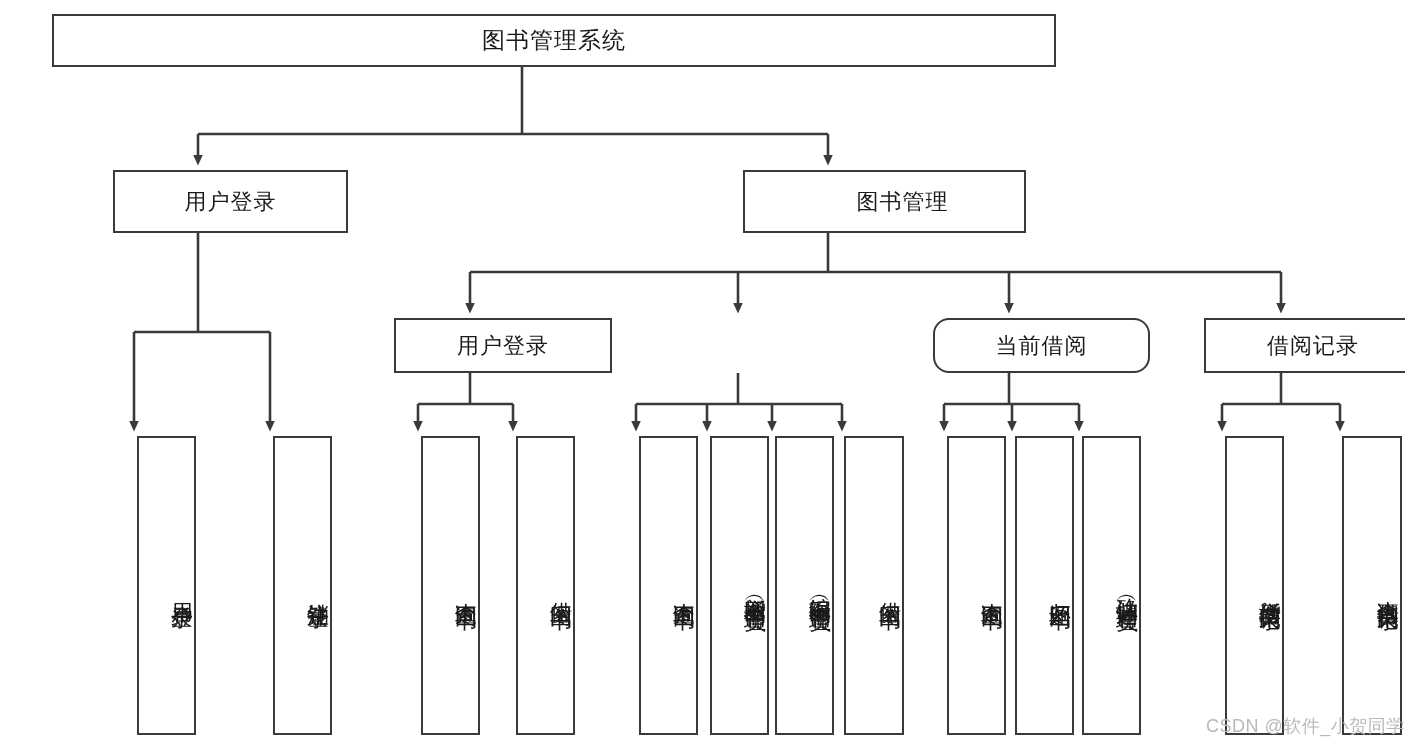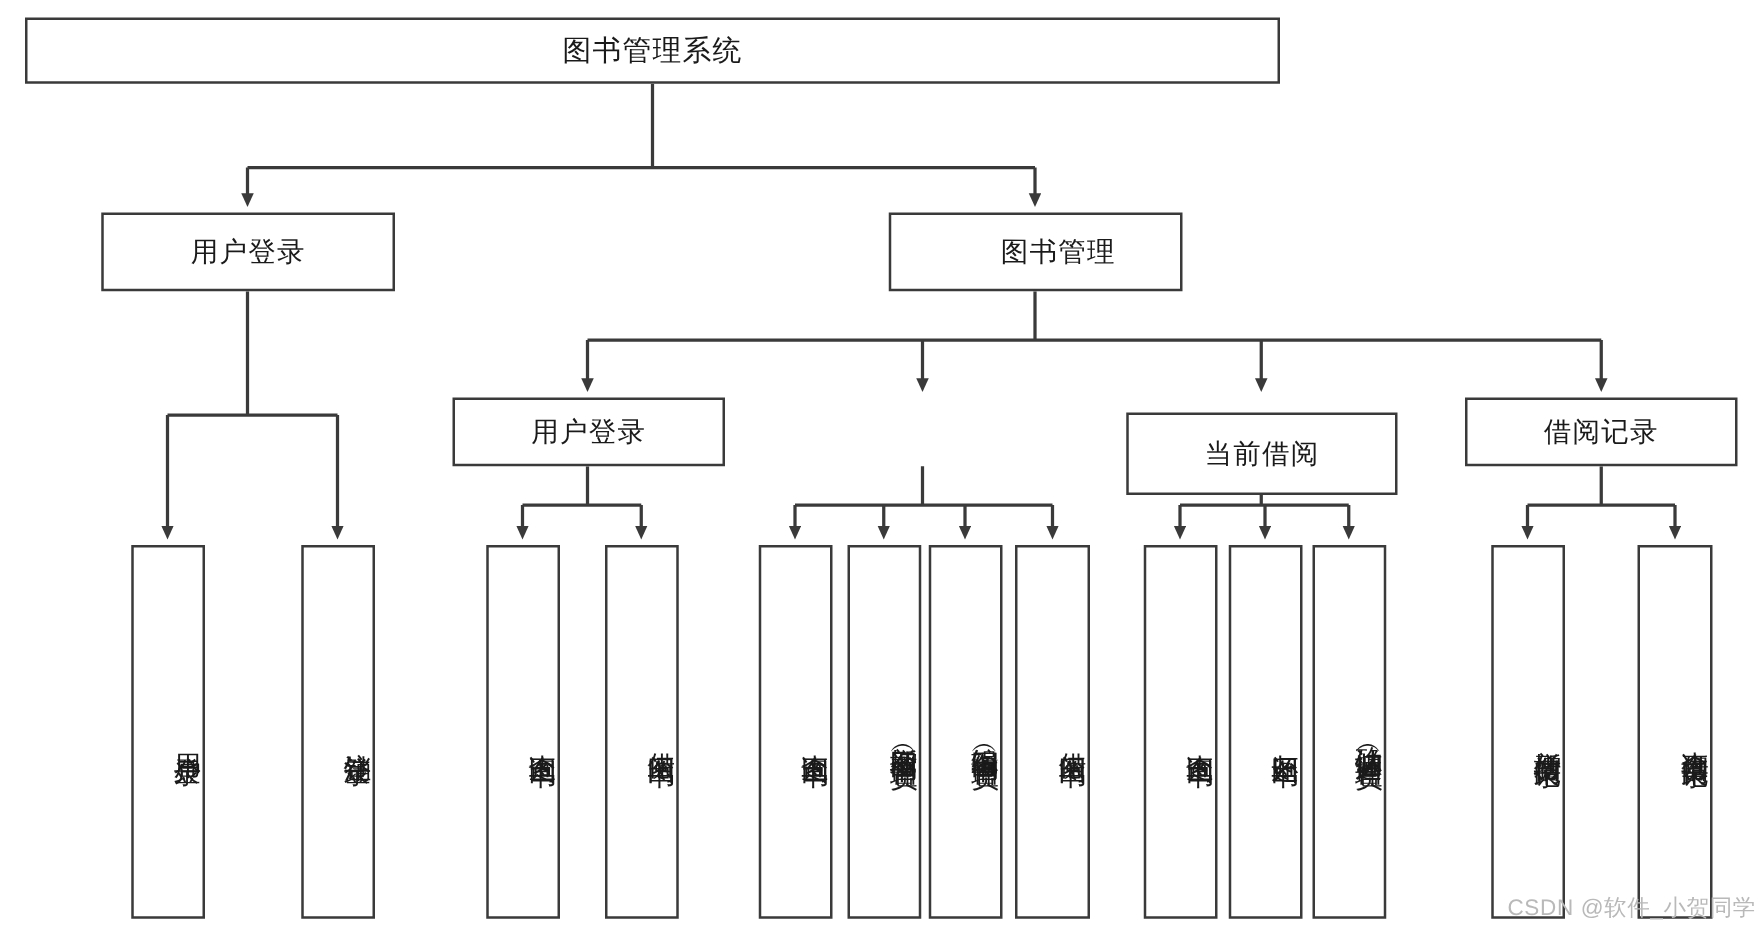--- a/index.html
+++ b/index.html
@@ -27,20 +27,21 @@
   }
   .node {
     position: absolute;
     box-sizing: border-box;
     background: #ffffff;
     border: 2px solid #3a3a3a;
     display: flex;
     align-items: center;
     justify-content: center;
     color: #1a1a1a;
+    margin-left: 32px;
   }
   .node-h {
     font-size: 22px;
     letter-spacing: 1px;
     white-space: nowrap;
   }
   .node-root {
     font-size: 23px;
   }
   .node-v {
@@ -124,28 +125,28 @@
     </g>
   </svg>
 
   <div class="node node-h node-root" style="left:20px; top:14px; width:1004px; height:53px;">
     <span>图书管理系统</span>
   </div>
 
   <div class="node node-h" style="left:81px; top:170px; width:235px; height:63px;">
     <span>用户登录</span>
   </div>
-  <div class="node node-h" style="left:711px; top:170px; width:235px; height:63px;padding-left:36px;">
+  <div class="node node-h" style="left:711px; top:170px; width:283px; height:63px;padding-left:36px;">
     <span>图书管理</span>
   </div>
 
   <div class="node node-h" style="left:362px; top:318px; width:218px; height:55px;">
     <span>用户登录</span>
   </div>
-  <div class="node node-h" style="left:901px; top:330px; width:217px; height:66px;">
+  <div class="node node-h" style="left:901px; top:318px; width:217px; height:55px;border-radius:16px;">
     <span>当前借阅</span>
   </div>
   <div class="node node-h" style="left:1172px; top:318px; width:218px; height:55px;">
     <span>借阅记录</span>
   </div>
 
   <div class="node node-v" style="left:105px; top:436px; width:59px; height:299px;">
     <span class="vtext">用户登录</span>
   </div>
   <div class="node node-v" style="left:241px; top:436px; width:59px; height:299px;">

